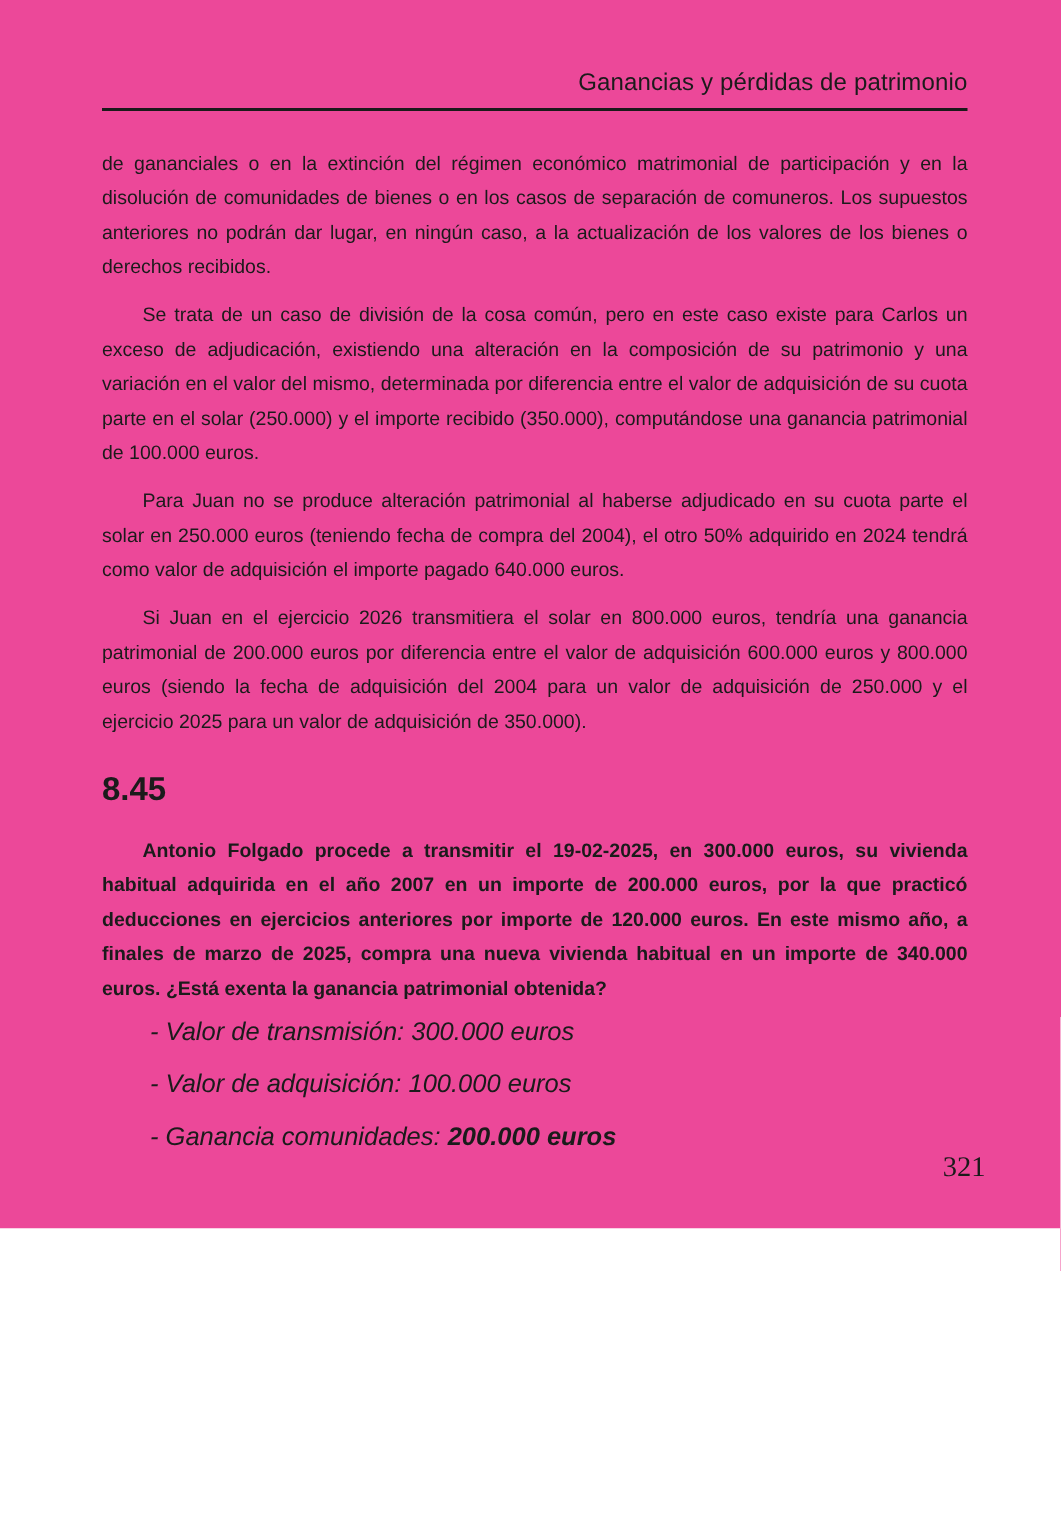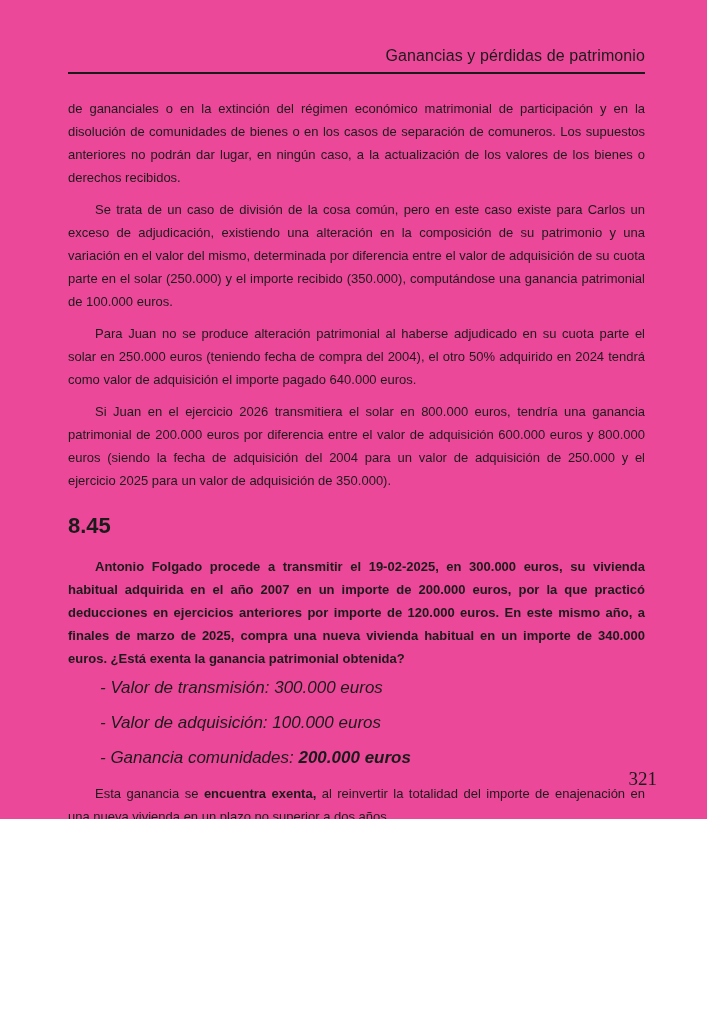--- a/index.html
+++ b/index.html
@@ -111,21 +111,18 @@
         <span>- Valor de transmisión: </span><span>300.000 euros</span>
       </p>
       <p class="list-item">
         <span>- Valor de adquisición: </span><span>100.000 euros</span>
       </p>
       <p class="list-item">
         <span>- Ganancia comunidades: </span><span class="bold">200.000 euros</span>
       </p>
     </div>
 
-    <p class="para">
-      <span>Esta ganancia se </span><span class="bold">encuentra exenta,</span><span> al reinvertir la totalidad del importe de enajenación en una nueva vivienda en un plazo no superior a dos años.</span>
-    </p>
 
   </main>
 
   <div class="page-number">321</div>
 
 </div>
 
 </body></html>

